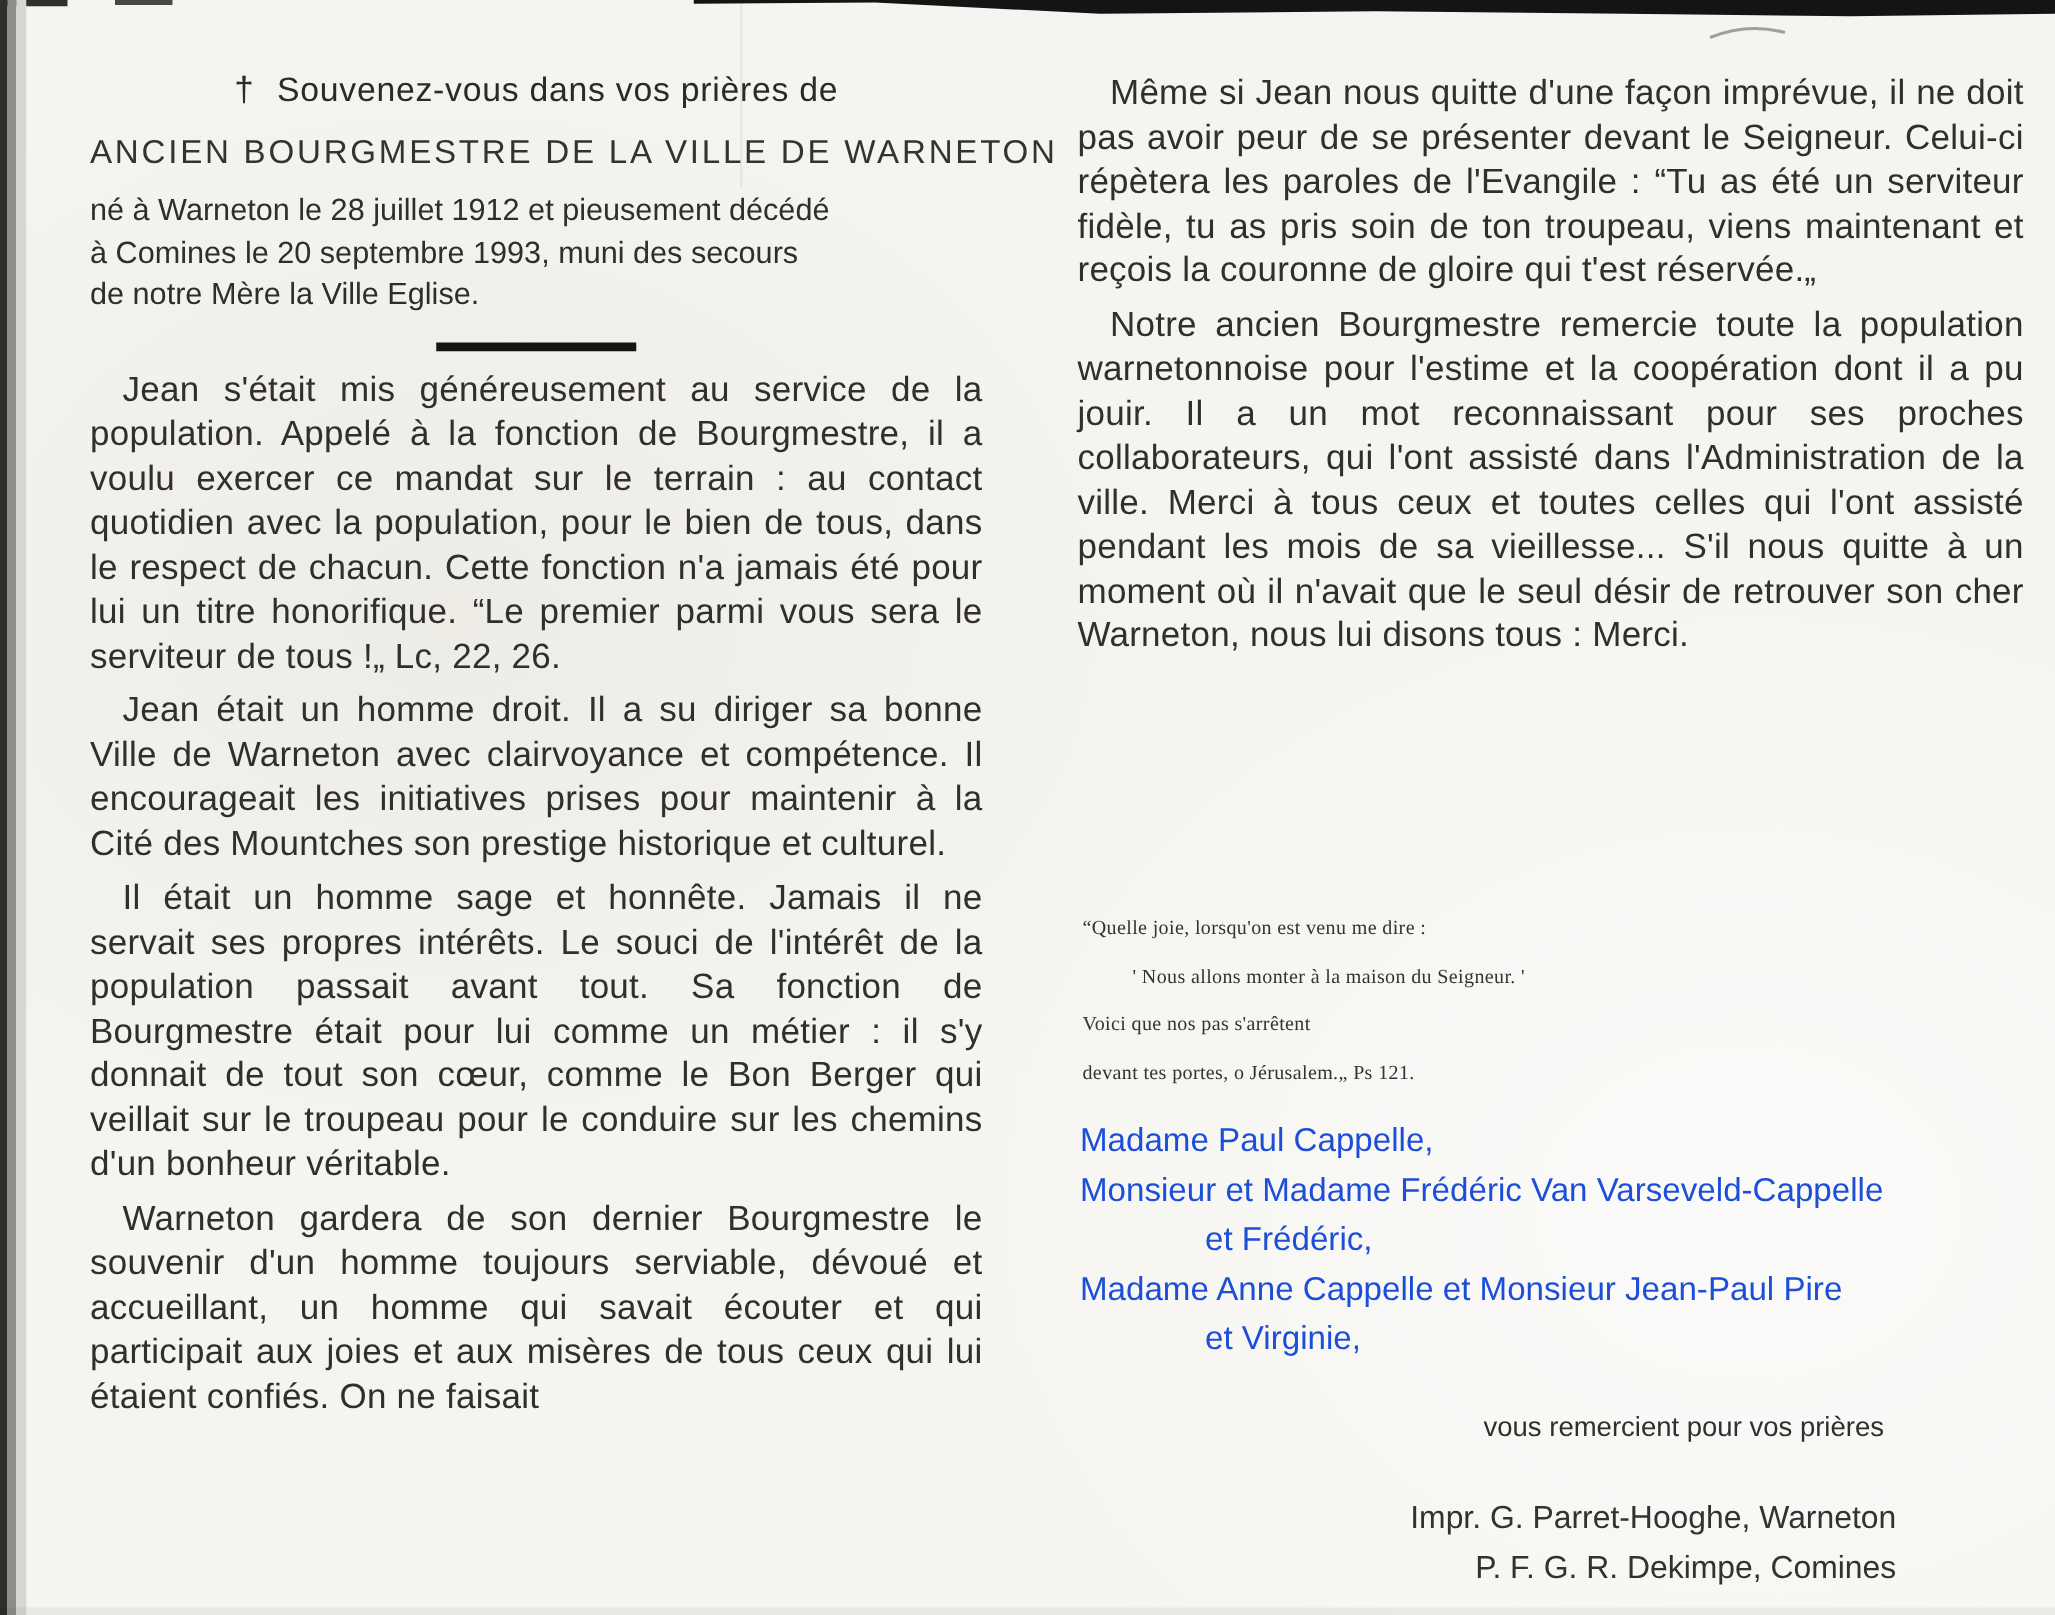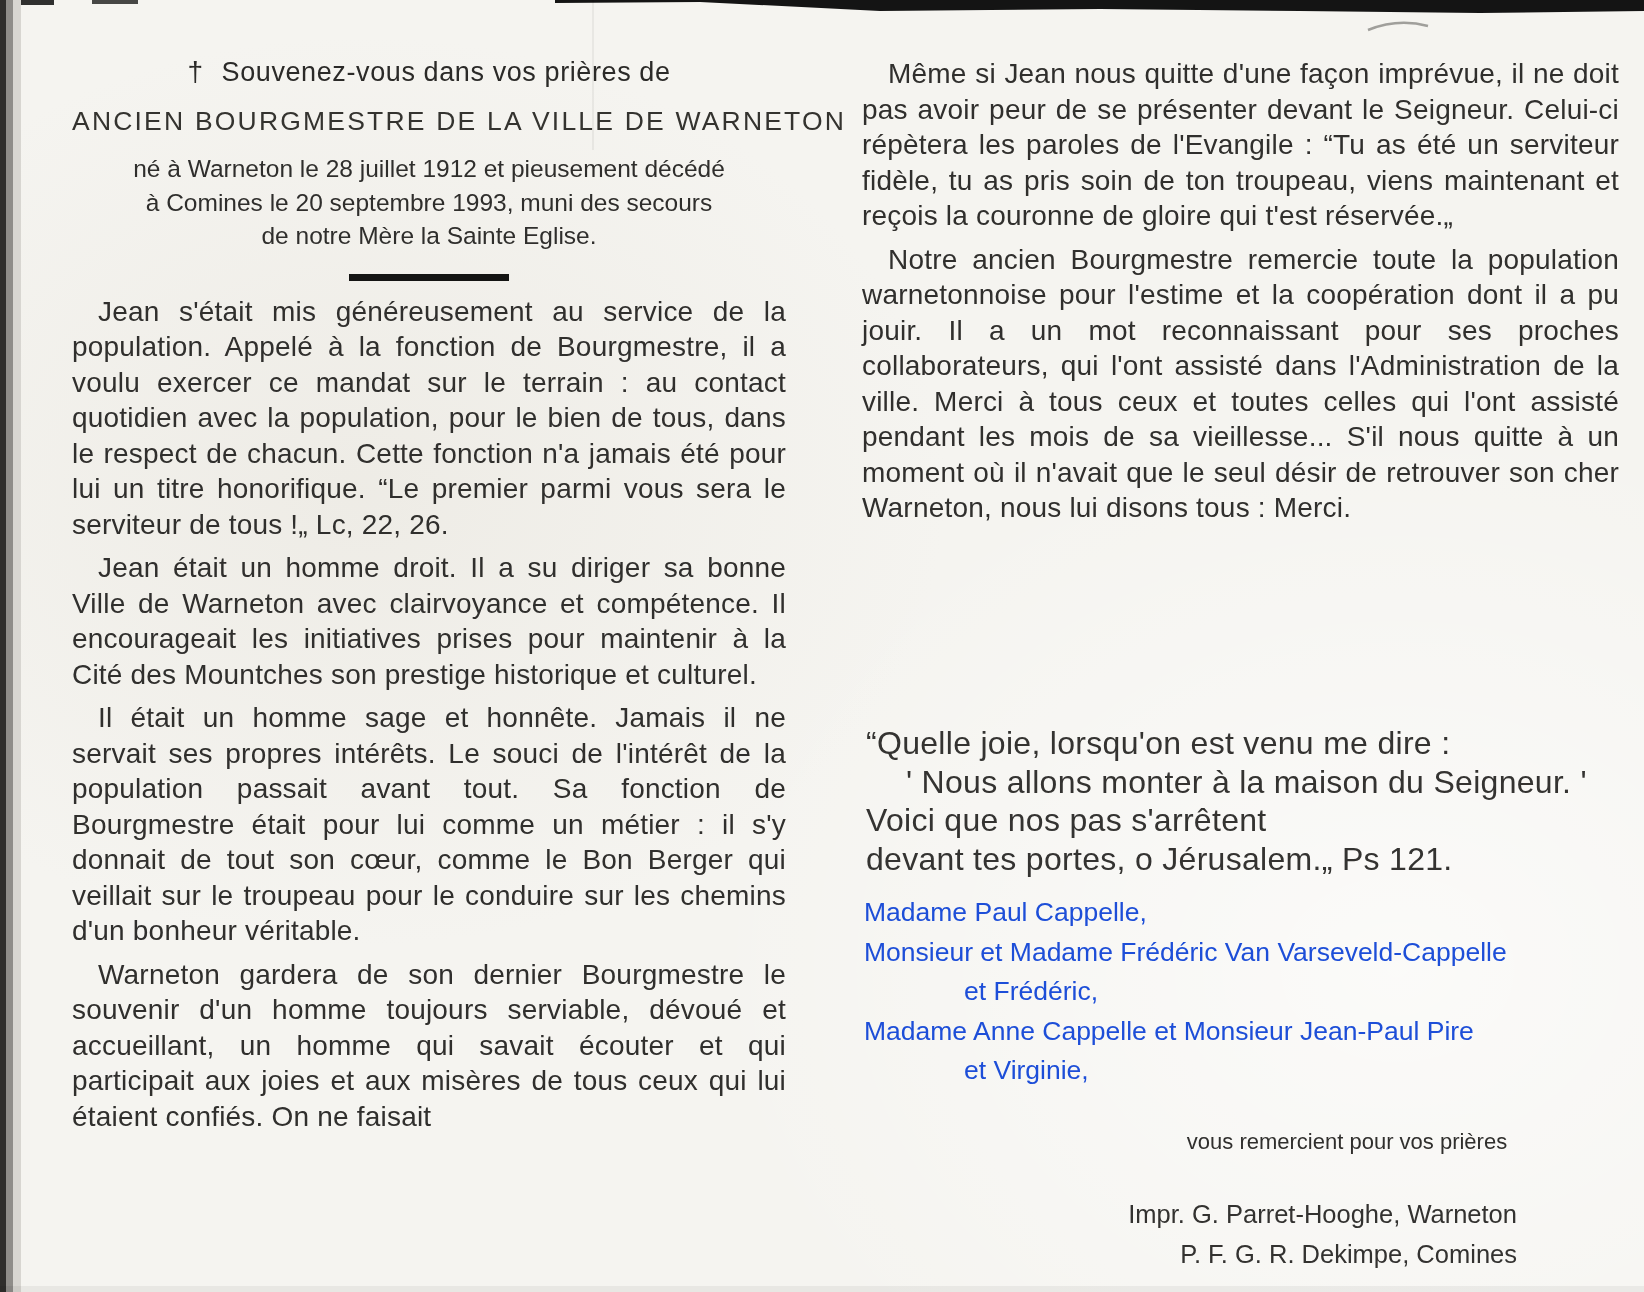--- a/index.html
+++ b/index.html
@@ -55,21 +55,21 @@
   }
   .deceased-title {
     text-align: center;
     font-size: 26.5px;
     letter-spacing: 2.2px;
     margin-top: 18px;
     white-space: nowrap;
     color: #34332f;
   }
   .vital-dates {
-    text-align: center;
+    text-align: left;
     font-size: 24.5px;
     line-height: 33.5px;
     margin-top: 15px;
     color: #2f2e2c;
   }
   .rule {
     width: 160px;
     height: 7px;
     background: #141413;
     margin: 21px auto 0 auto;
@@ -95,24 +95,25 @@
     top: 0;
     width: 757px;
     height: 100%;
   }
   .rc-paragraphs { position: absolute; top: 56px; left: 0; width: 100%; }
   .psalm {
     position: absolute;
     top: 724px;
     left: 4px;
     width: 100%;
-    font-size: 32px;
+    font-size: 16px;
     line-height: 38.5px;
     color: #343331;
     letter-spacing: 0.3px;
+    font-family: Liberation Serif, serif;
   }
   .psalm .psalm-line-indent { padding-left: 40px; }
   .family {
     position: absolute;
     top: 893px;
     left: 2px;
     width: 100%;
     font-size: 26.5px;
     line-height: 39.5px;
     color: #1d4ed8;
@@ -157,21 +158,21 @@
 <div class="bottom-fade"></div>
 
 <div class="col-left">
   <div class="invocation">
     <span class="cross">†</span><span>Souvenez-vous dans vos prières de</span>
   </div>
   <div class="deceased-title">ANCIEN BOURGMESTRE DE LA VILLE DE WARNETON</div>
   <div class="vital-dates">
     <div>né à Warneton le 28 juillet 1912 et pieusement décédé</div>
     <div>à Comines le 20 septembre 1993, muni des secours</div>
-    <div>de notre Mère la Sainte Eglise.</div>
+    <div>de notre Mère la Ville Eglise.</div>
   </div>
   <div class="rule"></div>
 
   <div class="body-text">
     <p>Jean s'était mis généreusement au service de la population. Appelé à la fonction de Bourgmestre, il a voulu exercer ce mandat sur le terrain : au contact quotidien avec la population, pour le bien de tous, dans le respect de chacun. Cette fonction n'a jamais été pour lui un titre honorifique. “Le premier parmi vous sera le serviteur de tous !„ Lc, 22, 26.</p>
     <p>Jean était un homme droit. Il a su diriger sa bonne Ville de Warneton avec clairvoyance et compétence. Il encourageait les initiatives prises pour maintenir à la Cité des Mountches son prestige historique et culturel.</p>
     <p>Il était un homme sage et honnête. Jamais il ne servait ses propres intérêts. Le souci de l'intérêt de la population passait avant tout. Sa fonction de Bourgmestre était pour lui comme un métier : il s'y donnait de tout son cœur, comme le Bon Berger qui veillait sur le troupeau pour le conduire sur les chemins d'un bonheur véritable.</p>
     <p>Warneton gardera de son dernier Bourgmestre le souvenir d'un homme toujours serviable, dévoué et accueillant, un homme qui savait écouter et qui participait aux joies et aux misères de tous ceux qui lui étaient confiés. On ne faisait</p>
   </div>
 </div>

